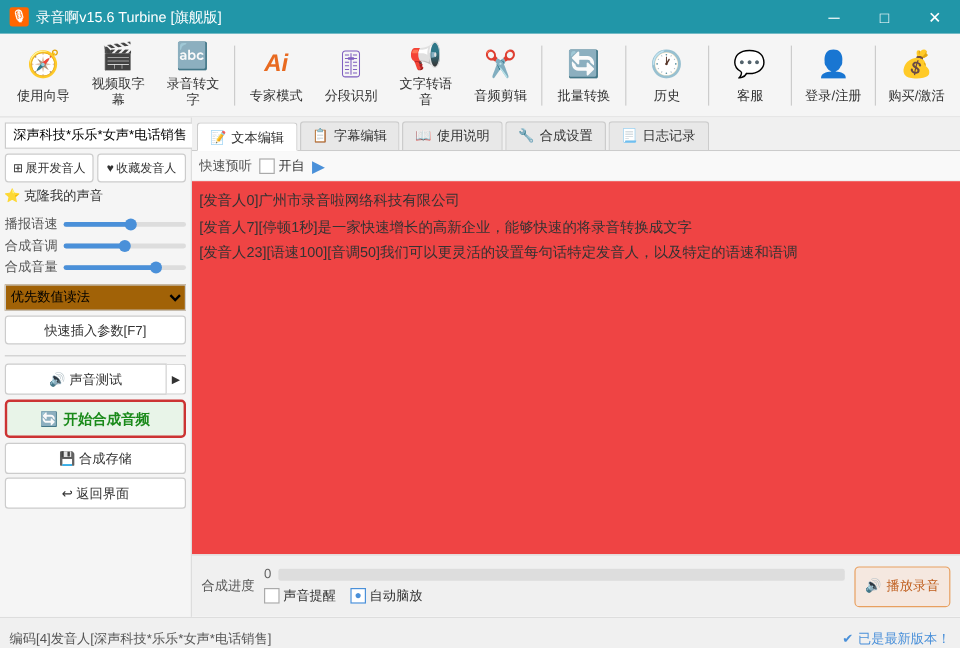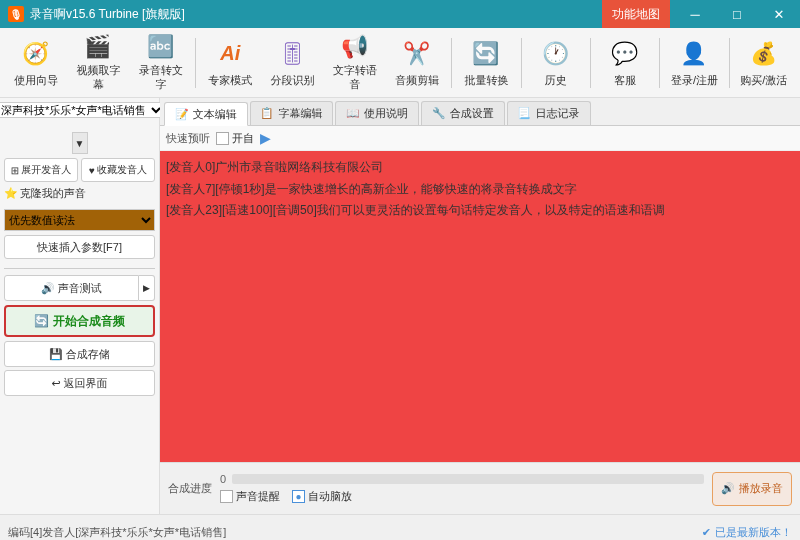--- a/index.html
+++ b/index.html
@@ -125,23 +125,22 @@
       width: 160px;
       background: #f5f5f5;
       border-right: 1px solid #ddd;
       display: flex;
       flex-direction: column;
       padding: 4px;
     }
     .voice-selector {
       display: flex;
       align-items: center;
-      gap: 14px;
+      gap: 1px;
       margin-bottom: 4px;
-      flex-direction: column;
     }
     .voice-select {
       flex: 1;
       height: 22px;
       font-size: 11px;
       border: 1px solid #ccc;
       background: white;
       padding: 0 2px;
     }
     .voice-dropdown {
@@ -462,21 +461,20 @@
     .text-editor::-webkit-scrollbar-thumb { background: #ccc; border-radius: 4px; }
   </style>
 </head>
 <body>
 
 <div class="title-bar">
   <div class="title-bar-left">
     <div class="title-icon">🎙</div>
     <span class="title-text">录音啊v15.6 Turbine [旗舰版]</span>
   </div>
-  <div class="feature-map-btn">功能地图</div>
   <div class="title-bar-right">
     <div class="title-btn">─</div>
     <div class="title-btn">□</div>
     <div class="title-btn close">✕</div>
   </div>
 </div>
 
 <div class="toolbar">
   <div class="toolbar-item">
     <div class="tb-icon icon-nav">🧭</div>
@@ -554,20 +552,43 @@
         <span>♥</span>
         <span>收藏发音人</span>
       </div>
     </div>
 
     <div class="star-row">
       <span>⭐</span>
       <span style="color:#333; margin-left:2px; font-size:11px;">克隆我的声音</span>
     </div>
 
+    <div class="slider-section">
+      <div class="slider-row">
+        <span class="slider-label">播报语速</span>
+        <div class="slider-track">
+          <div class="slider-fill" style="width:55%;"></div>
+          <div class="slider-thumb" style="left:calc(55% - 5px);"></div>
+        </div>
+      </div>
+      <div class="slider-row">
+        <span class="slider-label">合成音调</span>
+        <div class="slider-track">
+          <div class="slider-fill" style="width:50%;"></div>
+          <div class="slider-thumb" style="left:calc(50% - 5px);"></div>
+        </div>
+      </div>
+      <div class="slider-row">
+        <span class="slider-label">合成音量</span>
+        <div class="slider-track">
+          <div class="slider-fill" style="width:75%;"></div>
+          <div class="slider-thumb" style="left:calc(75% - 5px);"></div>
+        </div>
+      </div>
+    </div>
 
     <select class="left-select">
       <option>优先数值读法</option>
     </select>
 
     <div class="left-btn">快速插入参数[F7]</div>
 
     <div class="h-sep"></div>
 
     <div class="sound-test-row">

